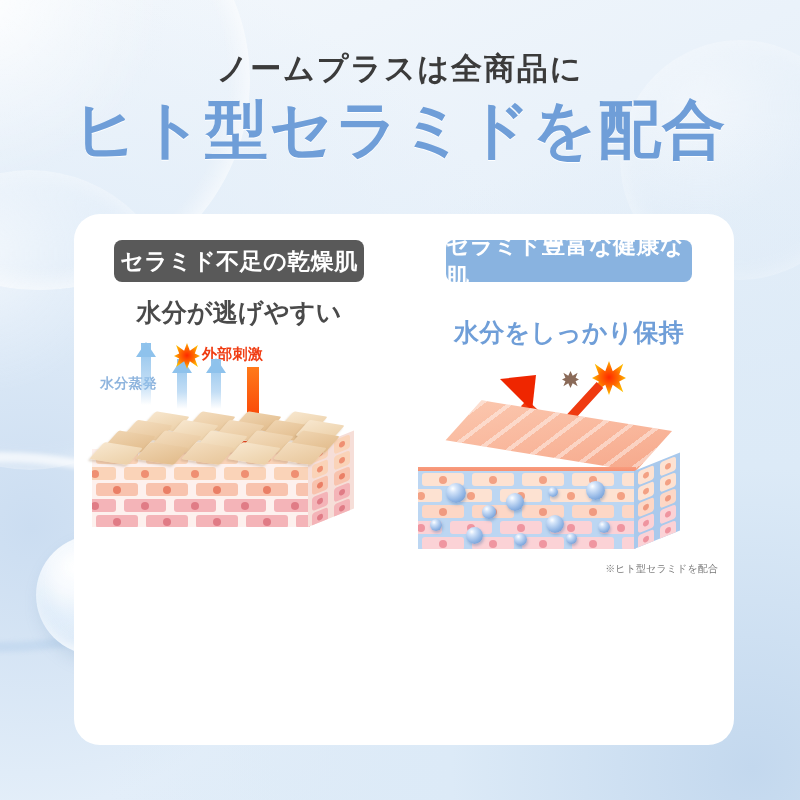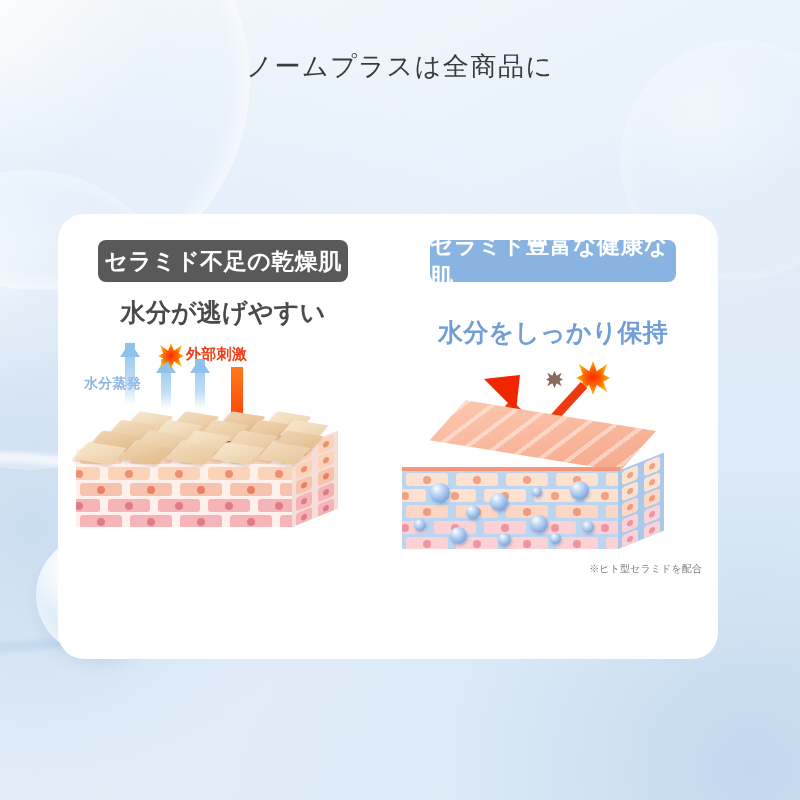--- a/index.html
+++ b/index.html
@@ -35,33 +35,33 @@
     position:absolute; left:-210px; top:452px; width:420px; height:200px;
     border-radius:50%;
     border:10px solid rgba(255,255,255,.65);
     border-bottom-color:rgba(180,208,236,.45);
     filter:blur(2px); pointer-events:none;
   }
 
   
   .headline{ position:absolute; left:0; right:0; top:52px; text-align:center; }
   #headline-sub{
-    font-size:26px; font-weight:normal; color:#3b3b3b;
+    font-size:31px; font-weight:bold; color:#3b3b3b;
     letter-spacing:.06em; line-height:1.1;
   }
   #headline-main{
     margin-top:8px;
     font-size:63px; font-weight:bold; color:#6f9ed8;
     letter-spacing:.02em; line-height:1.12;
     text-shadow:0 1px 0 rgba(255,255,255,.9);
   }
 
   
   #content-card{
-    position:absolute; left:58px; top:214px; width:660px; height:445px;
+    position:absolute; left:74px; top:214px; width:660px; height:531px;
     background:#fff; border-radius:26px;
   }
 
   
   .panels{ position:absolute; left:0; top:26px; width:100%; height:330px; display:flex; }
   .panel{ width:50%; position:relative; }
 
   .pill{
     margin:0 auto; width:250px; height:42px; border-radius:8px;
     display:flex; align-items:center; justify-content:center;
@@ -199,20 +199,21 @@
 <body>
 
 <div class="bub bub-shell" id="bubble-topleft"></div>
 <div class="bub bub-shell" id="bubble-left-mid"></div>
 <div class="bub bub-shell" id="bubble-right-faint"></div>
 <div class="swoosh"></div>
 <div class="bub" id="bubble-bottomleft"></div>
 
 <div class="headline">
   <div id="headline-sub">ノームプラスは全商品に</div>
+  <div id="headline-main">ヒト型セラミドを配合</div>
 </div>
 
 <div id="content-card">
 
   <div class="panels">
 
     <div class="panel">
       <div class="pill" id="pill-dry">セラミド不足の乾燥肌</div>
       <div class="subhead" id="subhead-dry">水分が逃げやすい</div>
 

